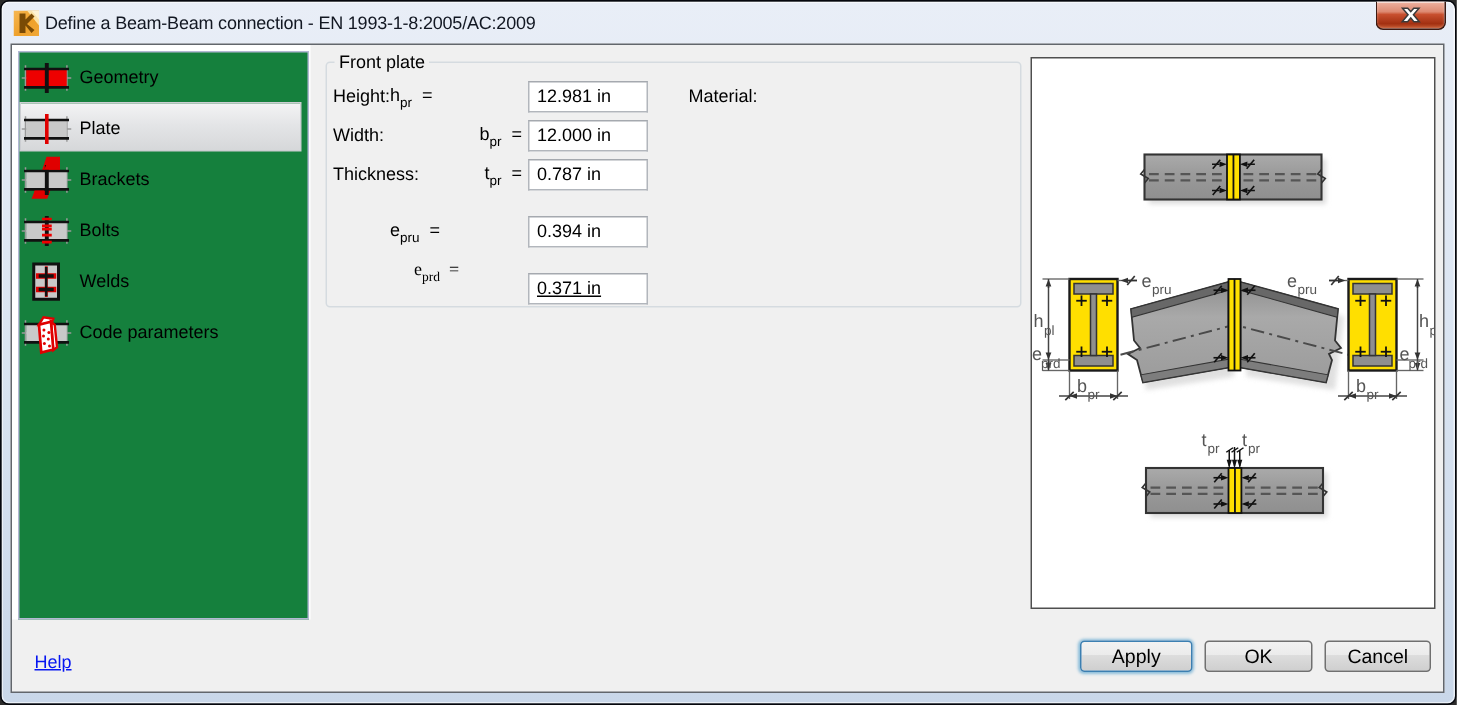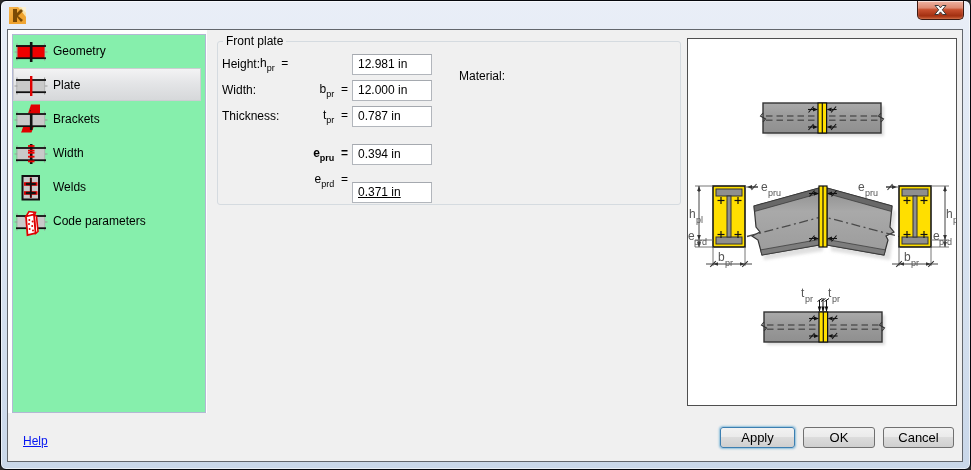--- a/index.html
+++ b/index.html
@@ -33,45 +33,46 @@
             <stop offset="1" stop-color="#f0a838"></stop>
       </linearGradient>
         </defs>
       <rect x="0" y="0" width="17" height="17" fill="url(#ic)"></rect>
       <polygon points="9,0 17,0 17,10" fill="#fbe3a8"></polygon>
         <polygon points="12,0 17,0 17,6" fill="#fdf2d4"></polygon>
       <polygon points="4,2 8,2 8,6 12,2 14,4 9,9 14,13 12,15 8,10 8,15 4,15" fill="#7a4a05"></polygon>
     </svg>
   </div>
 
+  <div class="txt" style="left:29px;top:0;height:28px;line-height:28px;color:#121722;letter-spacing:-0.14px;">Define a Beam-Beam connection - EN 1993-1-8:2005/AC:2009</div>
 
   <div style="position:absolute;left:916px;top:0px;width:45px;height:18px;border:1px solid #3c1a12;border-top:none;
        border-radius:0 0 5px 5px;background:linear-gradient(180deg,#efb3a2 0%,#dd8a72 38%,#c8502f 48%,#a33011 82%,#c85c33 100%);
        box-shadow:inset 0 1px 0 rgba(255,255,255,.55),inset 0 0 2px rgba(255,255,255,.35);">
     <svg width="45" height="18">
         <path d="M17 4.5 L20.5 4.5 L22.5 6.8 L24.5 4.5 L28 4.5 L24.3 8.8 L28.2 13.5 L24.6 13.5 L22.5 10.9 L20.4 13.5 L16.8 13.5 L20.7 8.8 Z" fill="#fff" stroke="#3a3a3a" stroke-width="1"></path>
       </svg>
   </div>
 
   <div id="client">
 
     <div style="position:absolute;left:0px;top:0px;width:199px;height:383px;background:#fff;"></div>
 
-    <div style="position:absolute;left:4px;top:4px;width:192px;height:377px;border:1px solid #b3b8d4;background:#86efac;">
+    <div style="position:absolute;left:4px;top:4px;width:192px;height:377px;border:1px solid #b3b8d4;background:#15803d;">
 
       <div style="position:absolute;left:0;top:0px;width:190px;height:34px;"></div>
       <div class="txt" style="left:40px;top:9px;">Geometry</div>
 
       <div style="position:absolute;left:0px;top:33px;width:186px;height:31px;border:1px solid #ccced2;
            background:linear-gradient(180deg,#f3f3f4 0%,#e4e5e7 45%,#d6d8da 100%);"></div>
       <div class="txt" style="left:40px;top:43px;">Plate</div>
 
       <div class="txt" style="left:40px;top:77px;">Brackets</div>
 
-      <div class="txt" style="left:40px;top:111px;">Width</div>
+      <div class="txt" style="left:40px;top:111px;">Bolts</div>
 
       <div class="txt" style="left:40px;top:145px;">Welds</div>
 
       <div class="txt" style="left:40px;top:179px;">Code parameters</div>
 
       <svg width="44" height="240" style="position:absolute;left:0;top:0;">
 
         <g>
           <line x1="4" y1="8.5" x2="4" y2="25.5" stroke="#9a9a9a" stroke-width="1"></line>
           <line x1="31.6" y1="8.5" x2="31.6" y2="25.5" stroke="#9a9a9a" stroke-width="1"></line>
@@ -170,35 +171,35 @@
     <div class="txt" style="left:214px;top:53px;">Width:</div>
 
     <div class="txt" style="left:214px;top:79px;">Thickness:</div>
 
     <div class="txt" style="left:252px;top:26px;width:88px;text-align:left;">h<sub class="s">pr</sub>&nbsp; =</div>
 
     <div class="txt" style="left:252px;top:52px;width:88px;text-align:right;">b<sub class="s">pr</sub>&nbsp; =</div>
 
     <div class="txt" style="left:252px;top:78px;width:88px;text-align:right;">t<sub class="s">pr</sub>&nbsp; =</div>
 
-    <div class="txt" style="left:252px;top:116px;width:88px;text-align:right;font-weight:bold;">e<sub class="s">pru</sub>&nbsp; =</div>
-
-    <div class="txt" style="left:252px;top:142px;width:88px;text-align:right;">e<sub class="s">prd</sub>&nbsp; =</div>
+    <div class="txt" style="left:252px;top:116px;width:88px;">e<sub class="s">pru</sub>&nbsp; =</div>
+
+    <div class="txt" style="left:239px;top:142px;width:88px;text-align:center;font-family:Liberation Serif, serif;">e<sub class="s">prd</sub>&nbsp; =</div>
 
     <div class="ibox" style="left:344px;top:24px;">12.981 in</div>
 
     <div class="ibox" style="left:344px;top:50px;">12.000 in</div>
 
     <div class="ibox" style="left:344px;top:76px;">0.787 in</div>
 
     <div class="ibox" style="left:344px;top:114px;">0.394 in</div>
 
     <div class="ibox" style="left:344px;top:152px;text-decoration:underline;">0.371 in</div>
 
-    <div class="txt" style="left:451px;top:27px;margin-top:12px;">Material:</div>
+    <div class="txt" style="left:451px;top:27px;">Material:</div>
 
 
     <div style="position:absolute;left:679px;top:8px;width:268px;height:366px;border:1px solid #4f4f4f;background:#fff;">
       <svg id="draw" width="268" height="366" font-family="Liberation Sans, sans-serif">
         <defs>
           <linearGradient id="gbeam" x1="0" y1="0" x2="0" y2="1">
             <stop offset="0" stop-color="#aaaaaa"></stop>
               <stop offset="0.45" stop-color="#9a9a9a"></stop>
               <stop offset="1" stop-color="#8f8f8f"></stop>
           </linearGradient>

